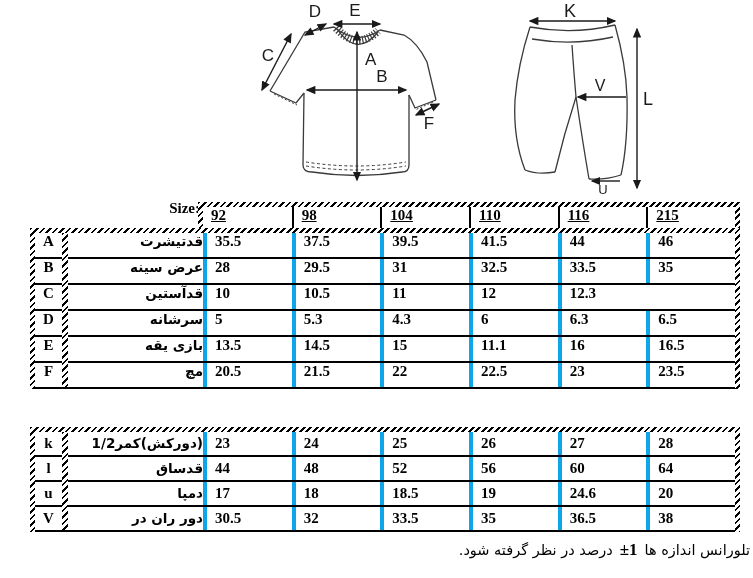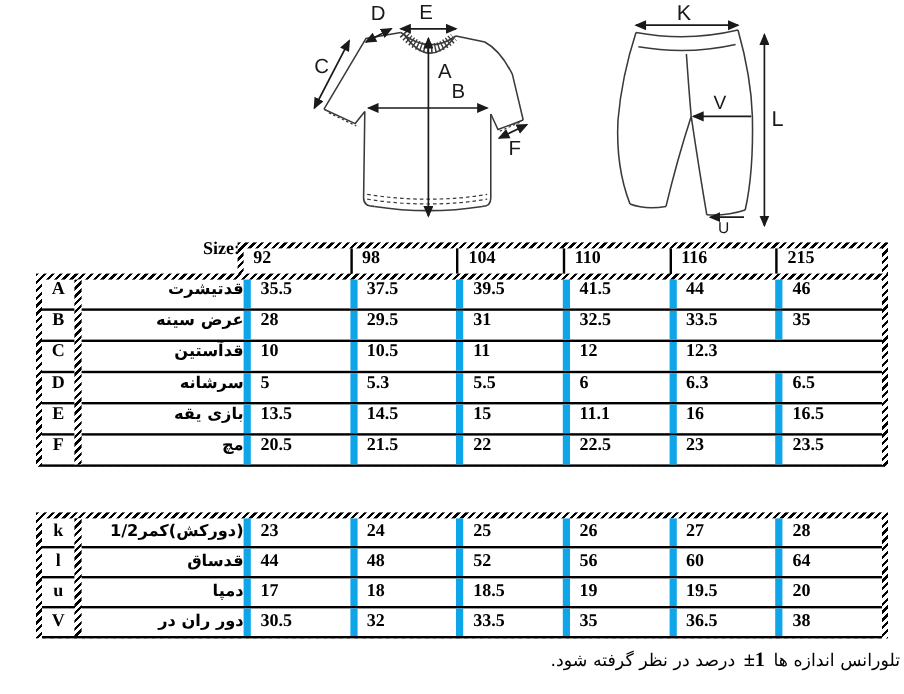--- a/index.html
+++ b/index.html
@@ -5,31 +5,31 @@
   html,body{margin:0;padding:0;background:#fff;}
   #page{position:relative;width:753px;height:578px;background:#fff;overflow:hidden;
         font-family:"Liberation Serif",serif;color:#000;}
   .abs{position:absolute;}
   
   .hatch-bg{background-image:repeating-linear-gradient(135deg,#000 0,#000 2px,#fff 2px,#fff 4.6px);}
   .frame{position:absolute;box-sizing:border-box;padding:5px 5px 0 5px;}
   .inner{background:#fff;border-bottom:2px solid #000;}
   
   .hrow{display:grid;grid-template-columns:repeat(6,1fr);background:#fff;}
-  .hcell{height:23px;line-height:23px;font:bold 15px "Liberation Serif",serif;padding-left:8px;box-sizing:border-box;}
+  .hcell{height:23px;line-height:23px;font:bold 15px "Liberation Serif",serif;padding-left:8px;box-sizing:border-box;text-decoration:underline;}
   .hcell + .hcell{border-left:2px solid #000;}
   
   .trow{display:grid;grid-template-columns:27px 6px 135px repeat(6,1fr);height:24px;}
   .t2 .trow{height:23px;}
   .trow + .trow{border-top:2px solid #000;}
   .cell{box-sizing:border-box;line-height:24px;overflow:hidden;}
   .t2 .cell{line-height:23px;}
   .letter{font:bold 15px "Liberation Serif",serif;text-align:center;}
   .plabel{font:bold 13.5px "DejaVu Sans",sans-serif;direction:rtl;text-align:right;}
-  .val{font:bold 15px "Liberation Serif",serif;padding-left:8px;border-left:6px solid #0ea5e9;}
+  .val{font:bold 15px "Liberation Serif",serif;padding-left:8px;border-left:4px solid #0ea5e9;}
   .vhatch{position:absolute;left:32px;top:5px;width:6px;z-index:2;}
   
   .size-label{font:bold 15px "Liberation Serif",serif;}
   .note{direction:rtl;font:14.5px "DejaVu Sans",sans-serif;white-space:nowrap;}
   .note .tol{font:bold 17px "Liberation Serif","DejaVu Sans",serif;padding:0 7px;}
   svg text{font-family:"Liberation Sans",sans-serif;fill:#1a1a1a;}
 </style>
 </head>
 <body>
 
@@ -155,21 +155,21 @@
         <div class="cell val">11</div>
         <div class="cell val">12</div>
         <div class="cell val">12.3</div>
       </div>
       <div class="trow">
         <div class="cell letter">D</div>
         <div class="cell"></div>
         <div class="cell plabel">سرشانه</div>
         <div class="cell val">5</div>
         <div class="cell val">5.3</div>
-        <div class="cell val">5.5</div>
+        <div class="cell val">4.3</div>
         <div class="cell val">6</div>
         <div class="cell val">6.3</div>
         <div class="cell val">6.5</div>
       </div>
       <div class="trow">
         <div class="cell letter">E</div>
         <div class="cell"></div>
         <div class="cell plabel">بازی یقه</div>
         <div class="cell val">13.5</div>
         <div class="cell val">14.5</div>
@@ -218,21 +218,21 @@
         <div class="cell val">64</div>
       </div>
       <div class="trow">
         <div class="cell letter">u</div>
         <div class="cell"></div>
         <div class="cell plabel">دمپا</div>
         <div class="cell val">17</div>
         <div class="cell val">18</div>
         <div class="cell val">18.5</div>
         <div class="cell val">19</div>
-        <div class="cell val">19.5</div>
+        <div class="cell val">24.6</div>
         <div class="cell val">20</div>
       </div>
       <div class="trow">
         <div class="cell letter">V</div>
         <div class="cell"></div>
         <div class="cell plabel">دور ران در امتدادفاق</div>
         <div class="cell val">30.5</div>
         <div class="cell val">32</div>
         <div class="cell val">33.5</div>
         <div class="cell val">35</div>

